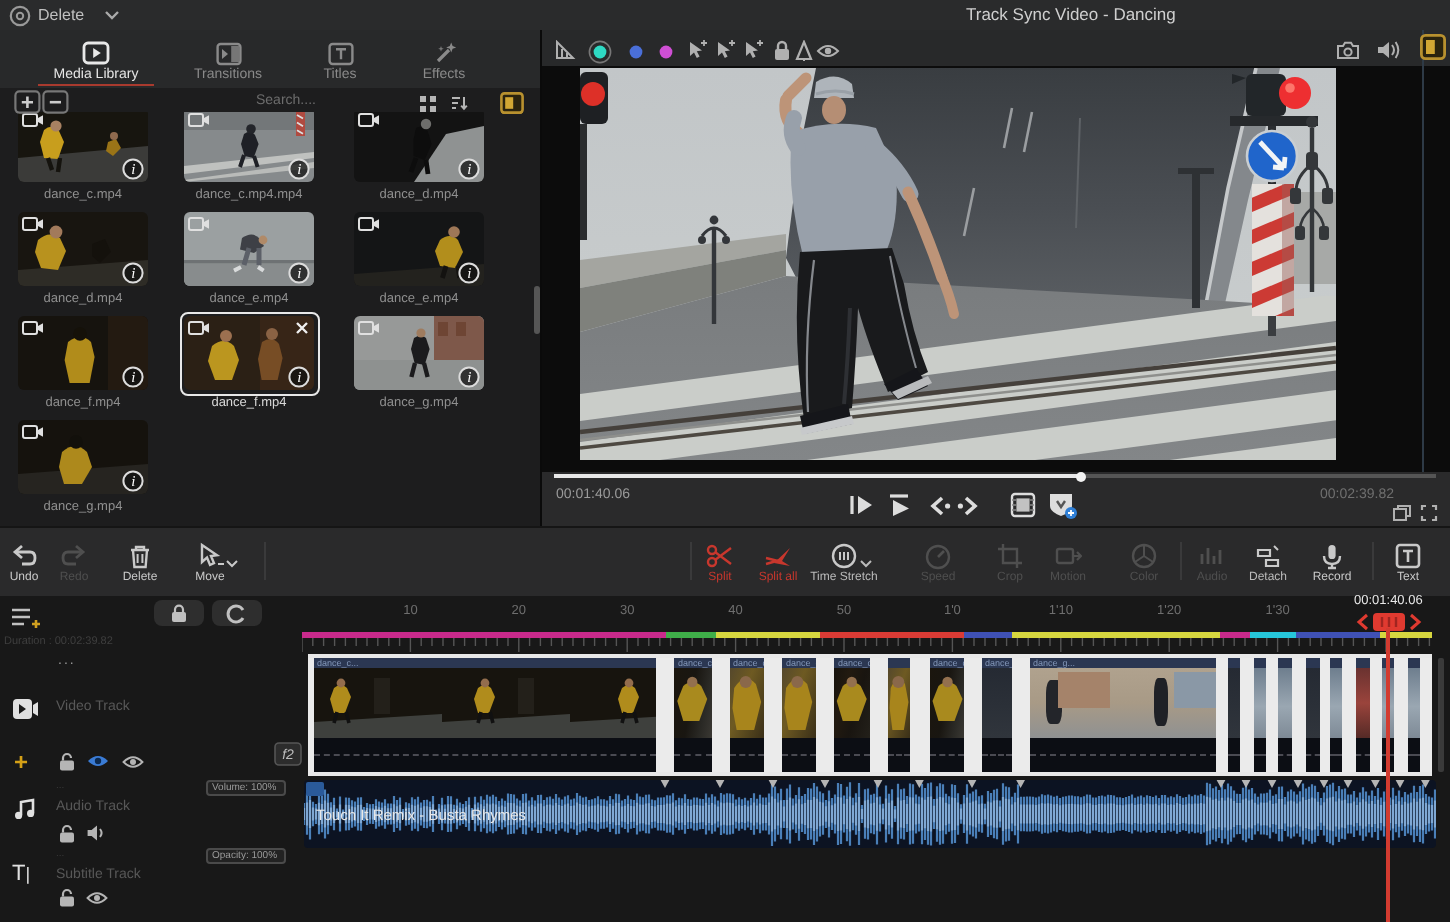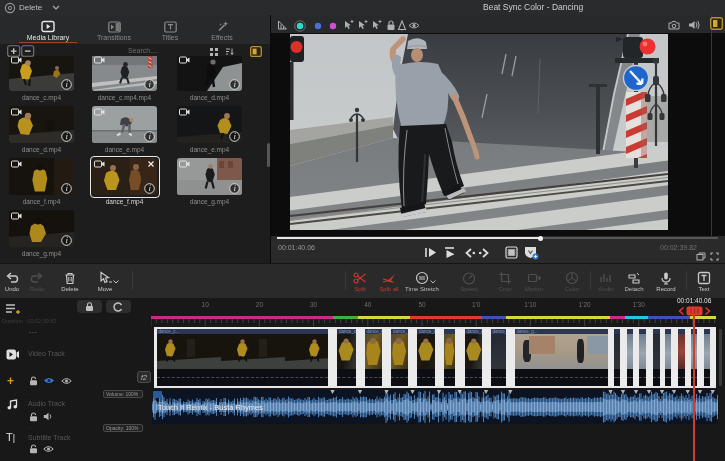--- a/index.html
+++ b/index.html
@@ -9,21 +9,21 @@
 </style></head><body>
 <div style="position:absolute;left:0px;top:0px;width:725px;height:15px;background:#2a2b2c;"></div>
 <svg style="left:4px;top:2px" width="12" height="12" viewBox="0 0 12 12">
     <circle cx="6" cy="6" r="4.6" fill="none" stroke="#9a9a9a" stroke-width="1.1"></circle>
     <circle cx="6" cy="6" r="1.6" fill="none" stroke="#9a9a9a" stroke-width="1"></circle>
   </svg>
 <span class="tx" style="left:19px;top:3px;font-size:8px;color:#c0c0c0;">Delete</span>
 <svg style="left:52px;top:5px" width="8" height="6" viewBox="0 0 8 6">
     <path d="M1 1 L4 4 L7 1" stroke="#aaa" stroke-width="1.2" fill="none"></path>
   </svg>
-<span class="tx" style="left:483px;top:2px;font-size:8.5px;color:#cfcfcf;">Beat Sync Color - Dancing</span>
+<span class="tx" style="left:483px;top:2px;font-size:8.5px;color:#cfcfcf;">Track Sync Video - Dancing</span>
 <div style="position:absolute;left:0px;top:15px;width:271px;height:248px;background:#1d1d1e;"></div>
 <div style="position:absolute;left:0px;top:15px;width:271px;height:29px;background:#28292a;"></div>
 <svg style="left:41px;top:20px" width="14" height="13" viewBox="0 0 14 13">
     <rect x="1" y="1.5" width="12" height="10" rx="2" fill="none" stroke="#e8e8e8" stroke-width="1.4"></rect>
     <path d="M5.6 4 L9.4 6.5 L5.6 9 Z" fill="#e8e8e8"></path>
   </svg>
 <svg style="left:108px;top:21px" width="13" height="12" viewBox="0 0 13 12">
     <rect x="0.8" y="1" width="11.4" height="10" rx="1.5" fill="none" stroke="#8a8a8a" stroke-width="1.2"></rect>
     <path d="M3 3.5 L6 6 L3 8.5 Z" fill="#8a8a8a"></path>
     <rect x="7.6" y="2" width="4" height="8" fill="#8a8a8a" opacity=".8"></rect>

